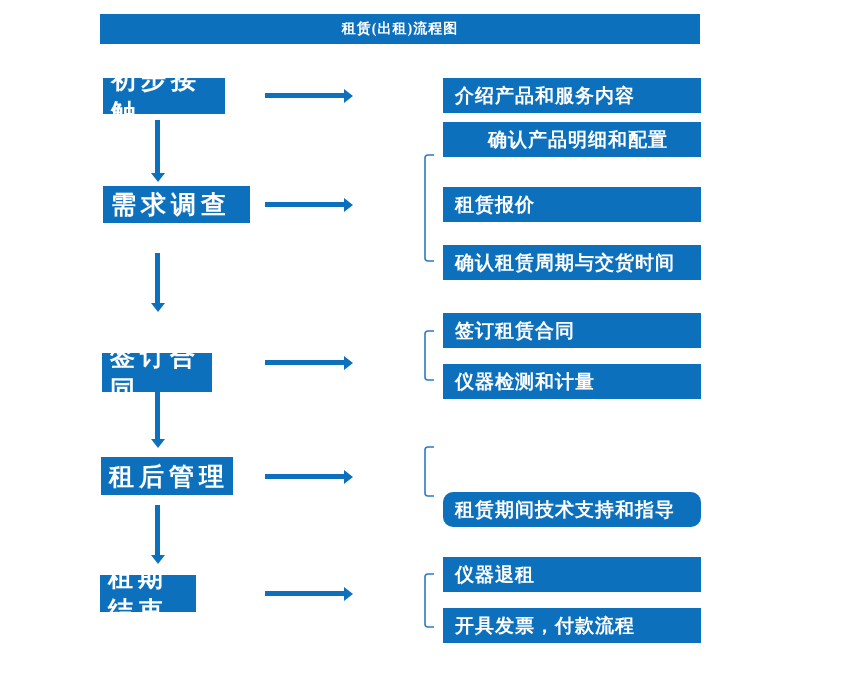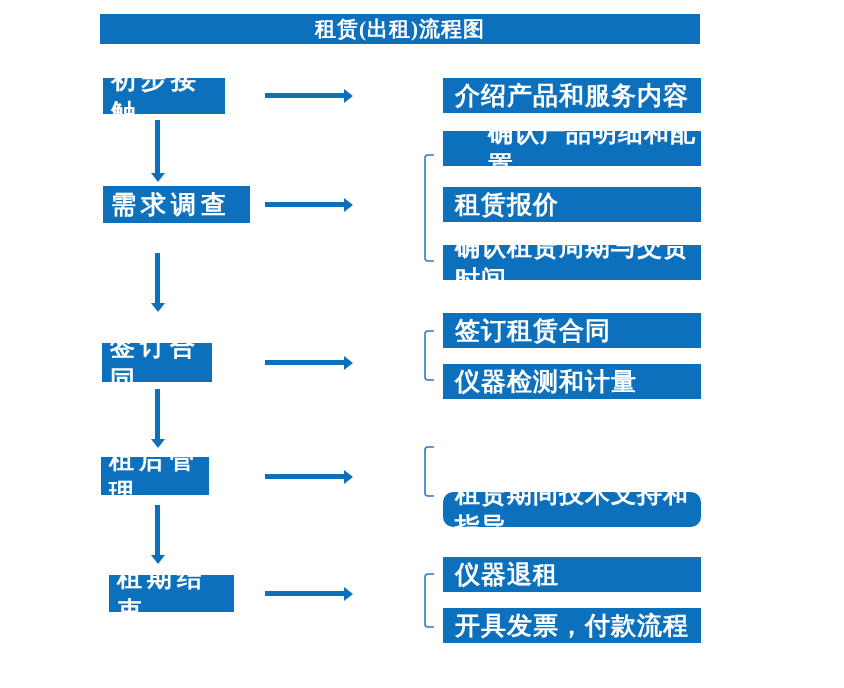--- a/index.html
+++ b/index.html
@@ -16,21 +16,21 @@
     background: var(--bg);
     font-family: "Liberation Serif", "DejaVu Serif", serif;
     overflow: hidden;
   }
   .title-bar {
     position: absolute;
     left: 100px; top: 14px;
     width: 600px; height: 30px;
     background: var(--primary);
     color: var(--box-text);
-    font-size: 21px;
+    font-size: 14px;
     font-weight: bold;
     letter-spacing: 1px;
     display: flex;
     align-items: center;
     justify-content: center;
   }
   .step-box {
     position: absolute;
     background: var(--primary);
     color: var(--box-text);
@@ -42,21 +42,21 @@
     padding-left: 8px;
     box-sizing: border-box;
   }
   .detail-box {
     position: absolute;
     left: 443px;
     width: 258px;
     height: 35px;
     background: var(--primary);
     color: var(--box-text);
-    font-size: 25px;
+    font-size: 19px;
     font-weight: bold;
     letter-spacing: 1px;
     display: flex;
     align-items: center;
     padding-left: 12px;
     box-sizing: border-box;
   }
   .h-arrow {
     position: absolute;
     left: 265px;
@@ -99,23 +99,23 @@
 </style>
 </head>
 <body>
 
 <div class="canvas">
 
   <div class="title-bar">租赁(出租)流程图</div>
 
   <div class="step-box" style="left:103px; top:78px;  width:122px; height:36px;">初步接触</div>
   <div class="step-box" style="left:103px; top:186px; width:147px; height:37px;">需求调查</div>
-  <div class="step-box" style="left:102px; top:343px; width:110px; height:39px;">签订合同</div>
-  <div class="step-box" style="left:101px; top:457px; width:108px; height:38px;">租后管理</div>
-  <div class="step-box" style="left:109px; top:575px; width:125px; height:37px;">租期结束</div>
+  <div class="step-box" style="left:102px; top:353px; width:110px; height:39px;">签订合同</div>
+  <div class="step-box" style="left:101px; top:457px; width:132px; height:38px;">租后管理</div>
+  <div class="step-box" style="left:100px; top:575px; width:96px; height:37px;">租期结束</div>
 
   <div class="v-arrow" style="top:120px; height:53px;"></div>
   <div class="v-arrow" style="top:253px; height:50px;"></div>
   <div class="v-arrow" style="top:389px; height:50px;"></div>
   <div class="v-arrow" style="top:505px; height:50px;"></div>
 
   <div class="h-arrow" style="top:93px;"></div>
   <div class="h-arrow" style="top:202px;"></div>
   <div class="h-arrow" style="top:360px;"></div>
   <div class="h-arrow" style="top:474px;"></div>
@@ -129,21 +129,21 @@
   </svg>
   <svg class="bracket" style="top:446px;" width="11" height="51" viewBox="0 0 11 51">
     <path d="M10 1 H4 Q1 1 1 4 V47 Q1 50 4 50 H10"></path>
   </svg>
   <svg class="bracket" style="top:573px;" width="11" height="55" viewBox="0 0 11 55">
     <path d="M10 1 H4 Q1 1 1 4 V51 Q1 54 4 54 H10"></path>
   </svg>
 
   <div class="detail-box" style="top:78px;">介绍产品和服务内容</div>
 
-  <div class="detail-box" style="top:131px;padding-left:45px;">确认产品明细和配置</div>
+  <div class="detail-box" style="top:122px;padding-left:45px;">确认产品明细和配置</div>
   <div class="detail-box" style="top:187px;">租赁报价</div>
   <div class="detail-box" style="top:245px;">确认租赁周期与交货时间</div>
 
   <div class="detail-box" style="top:313px;">签订租赁合同</div>
   <div class="detail-box" style="top:364px;">仪器检测和计量</div>
 
   <div class="detail-box" style="top:492px;border-radius:10px;">租赁期间技术支持和指导</div>
 
   <div class="detail-box" style="top:557px;">仪器退租</div>
   <div class="detail-box" style="top:608px;">开具发票，付款流程</div>

